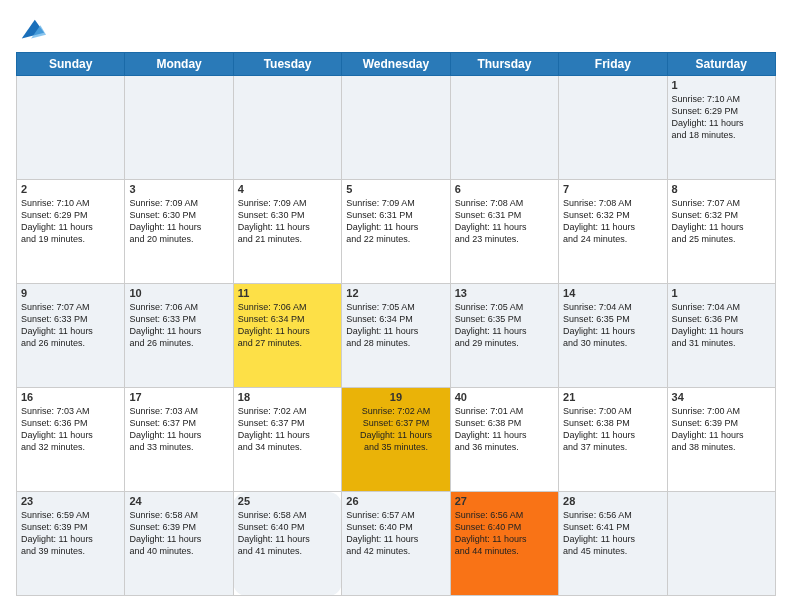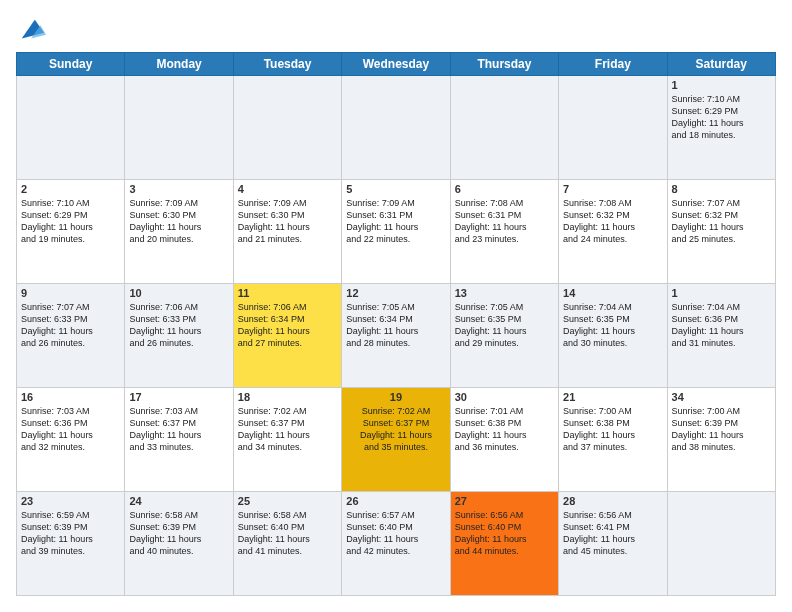--- a/index.html
+++ b/index.html
@@ -221,42 +221,42 @@
           </td>
           <td style="background-color: rgb(255, 255, 255);">
             <span class="day-num">18</span>
             <div class="day-info">Sunrise: 7:02 AM<br>Sunset: 6:37 PM<br>Daylight: 11 hours<br>and 34 minutes.</div>
           </td>
           <td style="background-color: #eab308; text-align: center;">
             <span class="day-num">19</span>
             <div class="day-info">Sunrise: 7:02 AM<br>Sunset: 6:37 PM<br>Daylight: 11 hours<br>and 35 minutes.</div>
           </td>
           <td style="background-color: rgb(255, 255, 255);">
-            <span class="day-num">30</span>
+            <span class="day-num">40</span>
             <div class="day-info">Sunrise: 7:01 AM<br>Sunset: 6:38 PM<br>Daylight: 11 hours<br>and 36 minutes.</div>
           </td>
           <td style="background-color: rgb(255, 255, 255);">
             <span class="day-num">21</span>
             <div class="day-info">Sunrise: 7:00 AM<br>Sunset: 6:38 PM<br>Daylight: 11 hours<br>and 37 minutes.</div>
           </td>
           <td style="background-color: rgb(255, 255, 255);">
             <span class="day-num">34</span>
             <div class="day-info">Sunrise: 7:00 AM<br>Sunset: 6:39 PM<br>Daylight: 11 hours<br>and 38 minutes.</div>
           </td>
         </tr>
         <tr>
           <td style="background-color: rgb(238, 242, 246);">
             <span class="day-num">23</span>
             <div class="day-info">Sunrise: 6:59 AM<br>Sunset: 6:39 PM<br>Daylight: 11 hours<br>and 39 minutes.</div>
           </td>
           <td style="background-color: rgb(238, 242, 246);">
             <span class="day-num">24</span>
             <div class="day-info">Sunrise: 6:58 AM<br>Sunset: 6:39 PM<br>Daylight: 11 hours<br>and 40 minutes.</div>
           </td>
-          <td style="background-color: rgb(238, 242, 246);">
+          <td style="background-color: rgb(238, 242, 246); border-radius: 14px;">
             <span class="day-num">25</span>
             <div class="day-info">Sunrise: 6:58 AM<br>Sunset: 6:40 PM<br>Daylight: 11 hours<br>and 41 minutes.</div>
           </td>
           <td style="background-color: rgb(238, 242, 246);">
             <span class="day-num">26</span>
             <div class="day-info">Sunrise: 6:57 AM<br>Sunset: 6:40 PM<br>Daylight: 11 hours<br>and 42 minutes.</div>
           </td>
           <td style="background-color: #f97316;">
             <span class="day-num">27</span>
             <div class="day-info">Sunrise: 6:56 AM<br>Sunset: 6:40 PM<br>Daylight: 11 hours<br>and 44 minutes.</div>

